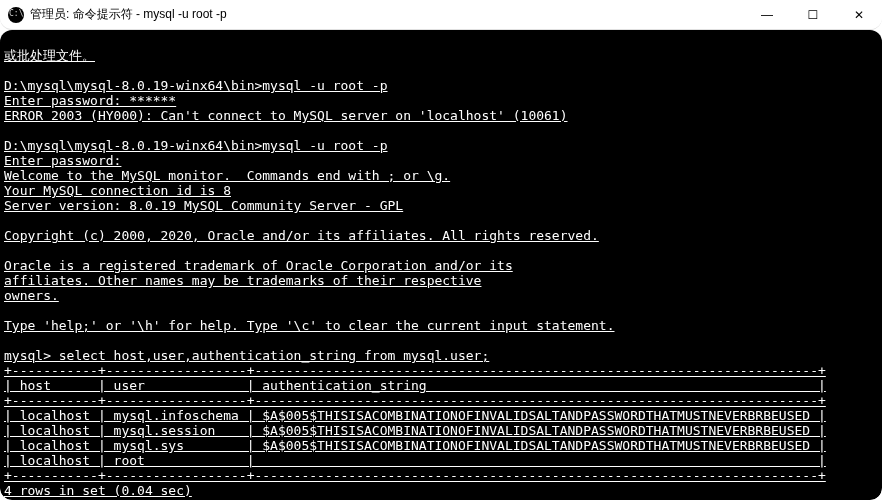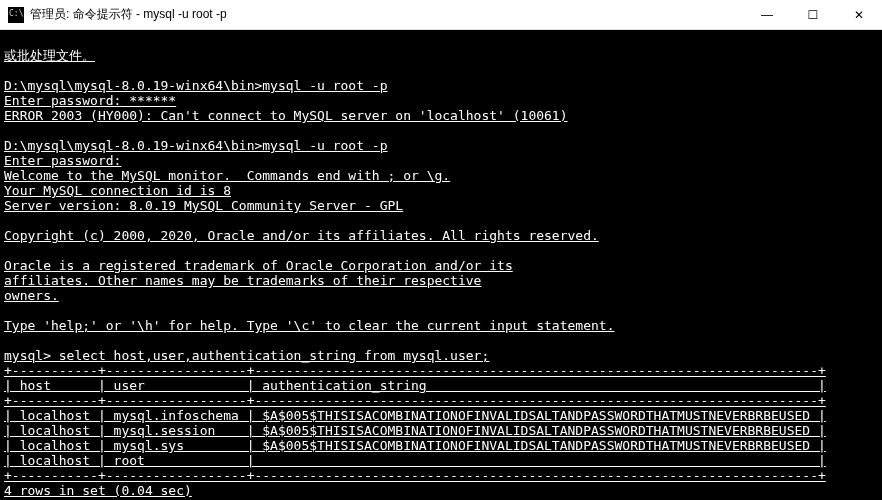--- a/index.html
+++ b/index.html
@@ -1,15 +1,15 @@
 <!DOCTYPE html>
 <html><head>
 <meta charset="utf-8">
 <style>
-  * { margin: 0; padding: 0; box-sizing: border-box; }
+  * { margin: 0; padding: 0; box-sizing: border-box; border-radius: 12px; }
   body {
     width: 882px;
     height: 500px;
     background: #ffffff;
     font-family: "SimSun", "MS Gothic", "Consolas", monospace;
     overflow: hidden;
     display: flex;
     flex-direction: column;
   }
   .titlebar {

